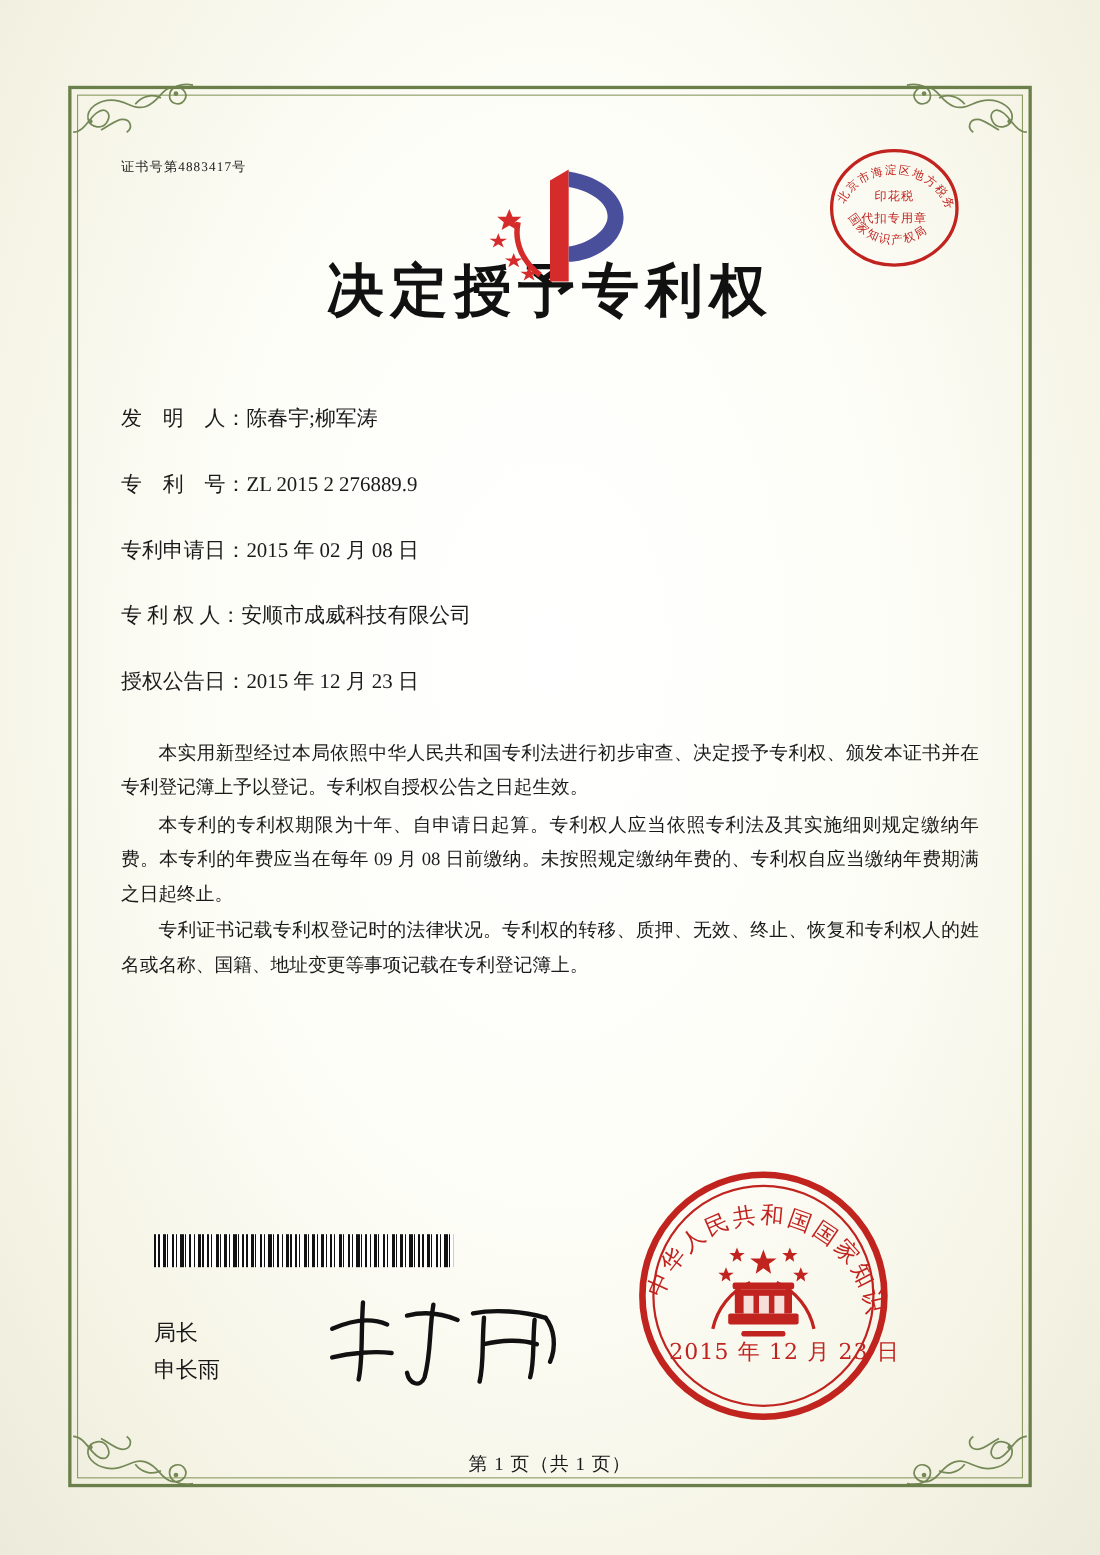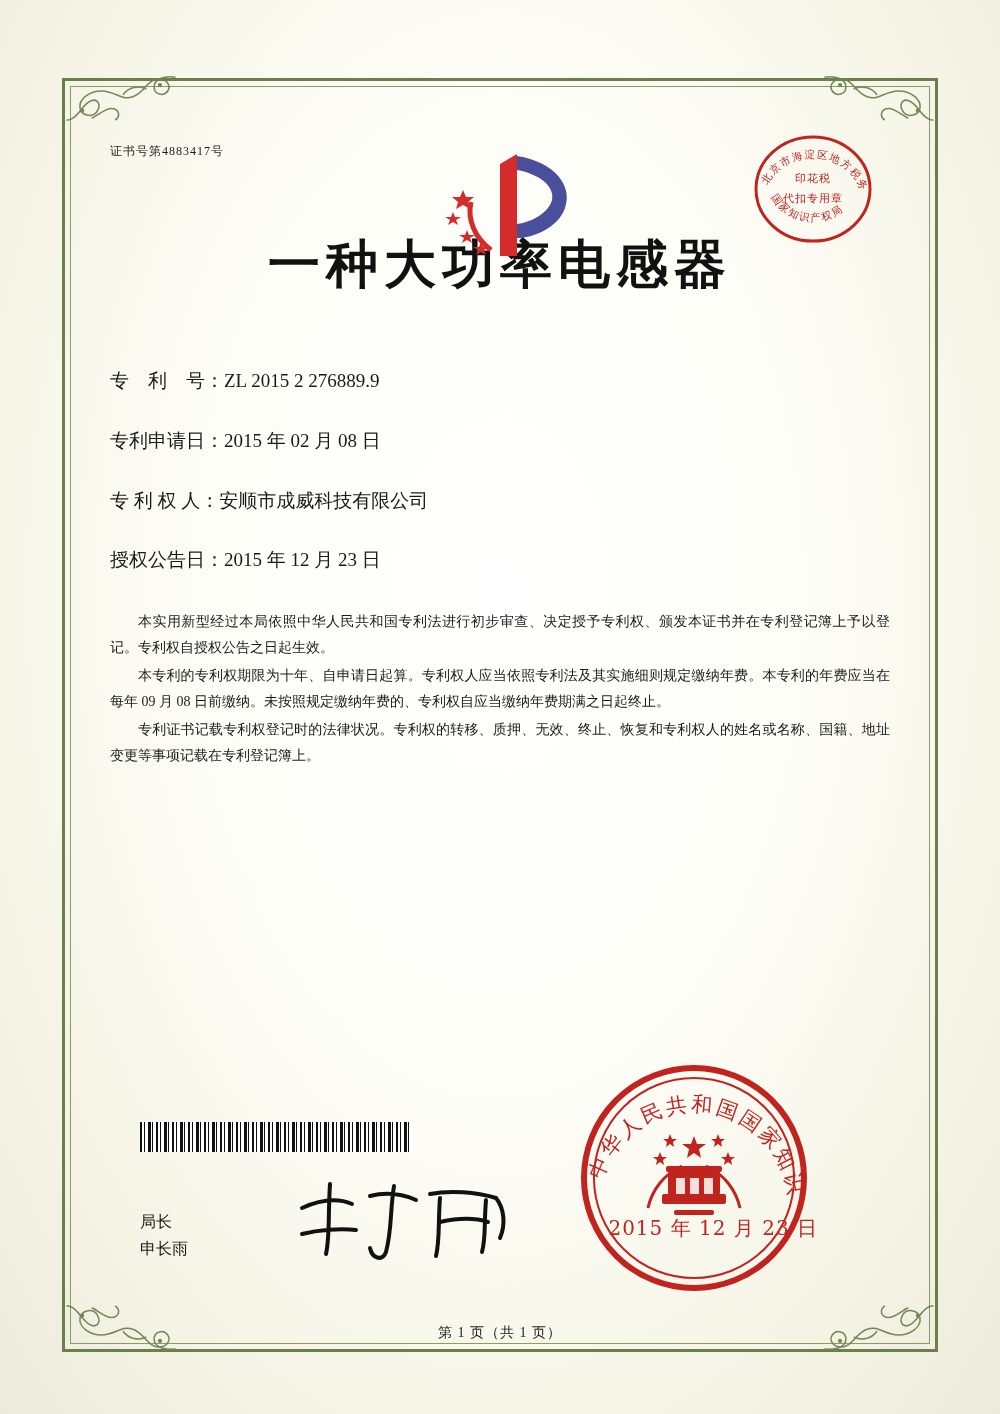--- a/index.html
+++ b/index.html
@@ -77,21 +77,21 @@
   }
   .field{
     margin-bottom:37px;
     white-space:nowrap;
   }
   .field .lbl{letter-spacing:0px;}
   .field .val{}
 
   .paras{
     margin-top:14px;
-    font-size:14px;
+    font-size:17px;
     line-height:1.85;
     text-align:justify;
   }
   .para{ text-indent:2em; margin:0 0 2px 0;}
 
   
   .barcode{
     position:absolute;
     left:30px;bottom:182px;
     width:272px;height:30px;
@@ -99,37 +99,37 @@
       #111 0px,#111 2px,#fff 2px,#fff 4px,
       #111 4px,#111 5px,#fff 5px,#fff 8px,
       #111 8px,#111 11px,#fff 11px,#fff 12px,
       #111 12px,#111 13px,#fff 13px,#fff 16px);
   }
 
   
   .sign-block{
     position:absolute;
     left:30px;bottom:72px;
-    font-size:16px;
+    font-size:20px;
     line-height:1.7;
     font-family:"DejaVu Serif", serif;
   }
   .signature{
     position:absolute;
     left:180px;bottom:70px;
     width:230px;height:90px;
     color:#111;
   }
   .signature svg{width:100%;height:100%;}
 
   .footer{
     position:absolute;
     left:0;right:0;bottom:-8px;
     text-align:center;
-    font-size:14px;
+    font-size:17px;
     letter-spacing:1px;
   }
 
   
   .seal-small{
     position:absolute;
     right:12px;top:8px;
     width:130px;height:122px;
   }
   .seal-small svg{width:100%;height:100%;}
@@ -205,23 +205,26 @@
         <path d="M86 104 C70 92 62 74 66 56" stroke="#d62b2b" stroke-width="5" fill="none"></path>
         <g fill="#d62b2b">
           <polygon points="58,44 61,51 69,51 63,56 65,63 58,59 51,63 53,56 47,51 55,51"></polygon>
           <polygon points="48,66 50,71 56,71 51,74 53,79 48,76 43,79 45,74 40,71 46,71"></polygon>
           <polygon points="62,84 64,89 70,89 65,92 67,97 62,94 57,97 59,92 54,89 60,89"></polygon>
           <polygon points="76,96 78,101 84,101 79,104 81,109 76,106 71,109 73,104 68,101 74,101"></polygon>
         </g>
       </svg>
     </div>
 
-    <div class="title">一种大功率电感器</div>
+    <div class="title">决定授予专利权</div>
 
     <div class="fields">
+      <div class="field">
+        <span class="lbl">发　明　人：</span><span class="val">陈春宇;柳军涛</span>
+      </div>
       <div class="field">
         <span class="lbl">专　利　号：</span><span class="val">ZL 2015 2 276889.9</span>
       </div>
       <div class="field">
         <span class="lbl">专利申请日：</span><span class="val">2015 年 02 月 08 日</span>
       </div>
       <div class="field">
         <span class="lbl">专 利 权 人：</span><span class="val">安顺市成威科技有限公司</span>
       </div>
       <div class="field">

